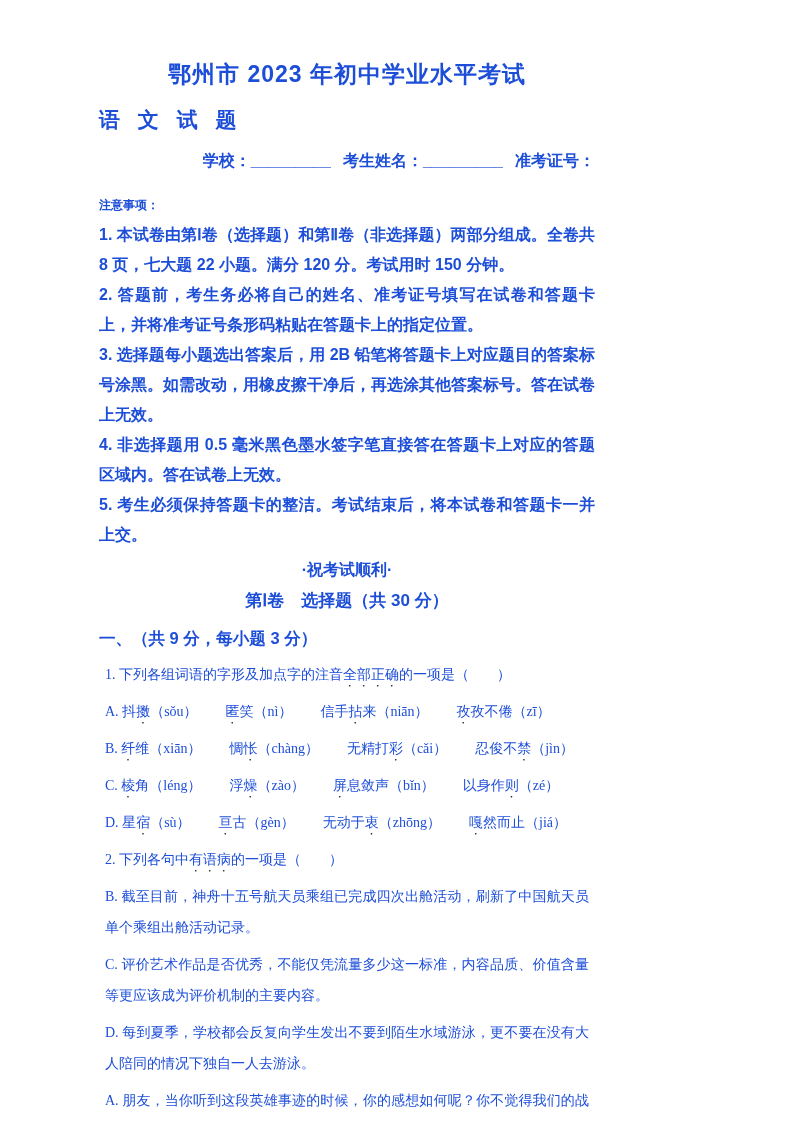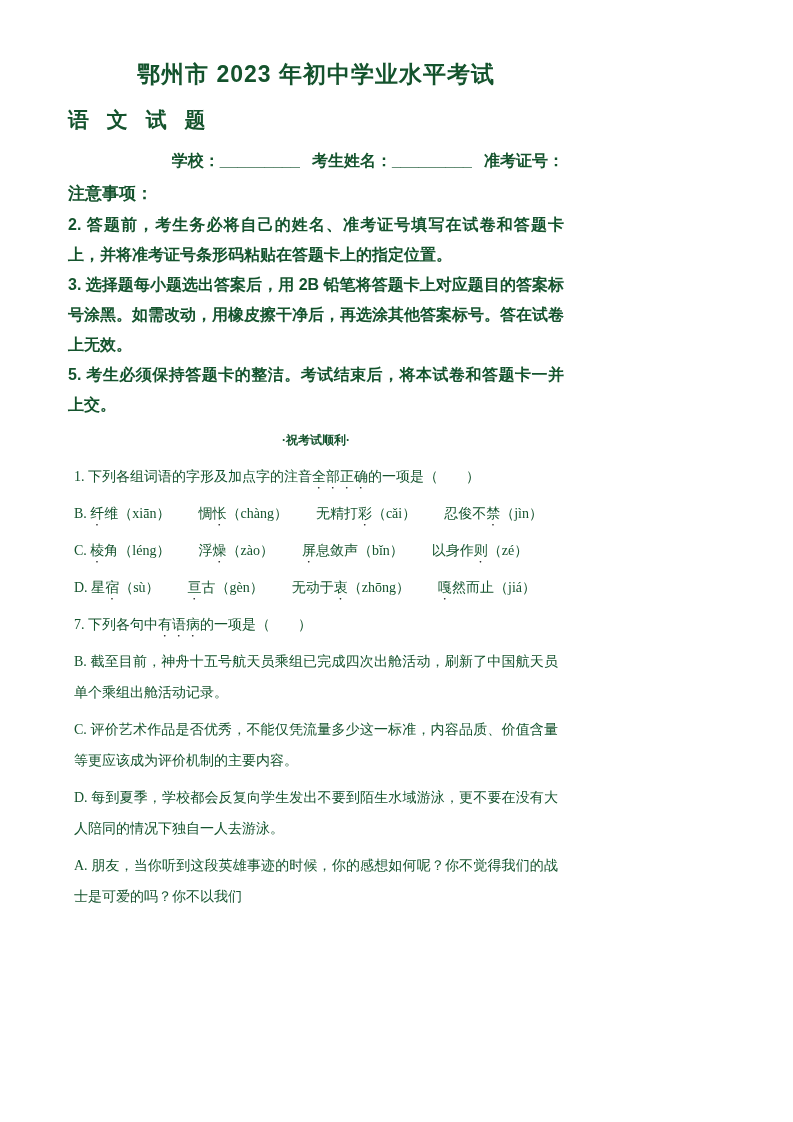--- a/index.html
+++ b/index.html
@@ -5,22 +5,23 @@
   html, body {
     margin: 0;
     padding: 0;
     background: #ffffff;
   }
   .page {
     position: relative;
     width: 630px;
     height: 1122px;
     background: #ffffff;
-    color: #14532d;
+    color: #1d4ed8;
     overflow: hidden;
+    padding-left: 31px;
   }
   .content {
     padding: 58px 66px 0 68px; 
   }
   
   .title {
     margin: 0;
     text-align: center;
     font-family: "Liberation Sans", sans-serif;
     font-weight: 700;
@@ -42,40 +43,40 @@
     text-align: right;
     font-family: "Liberation Sans", sans-serif;
     font-weight: 700;
     font-size: 16px;
     line-height: 26px;
   }
   .fields .blank { letter-spacing: 0; }
   .fields .gap { display: inline-block; width: 12px; }
   
   .notice-heading {
-    margin: 6px 0 0 0;
-    font-family: Liberation Mono, monospace;
+    margin: 16px 0 0 0;
+    font-family: Liberation Sans, sans-serif;
     font-weight: 700;
-    font-size: 17px;
+    font-size: 12px;
     line-height: 30px;
   }
   .notice {
     margin: 0;
     font-family: "Liberation Sans", sans-serif;
     font-weight: 700;
     font-size: 16px;
     line-height: 30px;
     text-align: justify;
   }
   .wish {
     margin: 5px 0 0 0;
     text-align: center;
     font-family: "Liberation Sans", sans-serif;
     font-weight: 700;
-    font-size: 12px;
+    font-size: 16px;
     line-height: 30px;
   }
   .section-title {
     margin: 0;
     text-align: center;
     font-family: "Liberation Sans", sans-serif;
     font-weight: 700;
     font-size: 17px;
     line-height: 32px;
   }
@@ -110,32 +111,37 @@
 
 <div class="page">
   <div class="content">
 
     <h1 class="title">鄂州市 2023 年初中学业水平考试</h1>
     <h2 class="subtitle">语 文 试 题</h2>
 
     <p class="fields"><span>学校：</span><span class="blank">_________</span><span class="gap"></span><span>考生姓名：</span><span class="blank">_________</span><span class="gap"></span><span>准考证号：</span></p>
 
     <p class="notice-heading">注意事项：</p>
+    <p class="notice">1. 本试卷由第Ⅰ卷（选择题）和第Ⅱ卷（非选择题）两部分组成。全卷共 8 页，七大题 22 小题。满分 120 分。考试用时 150 分钟。</p>
     <p class="notice">2. 答题前，考生务必将自己的姓名、准考证号填写在试卷和答题卡上，并将准考证号条形码粘贴在答题卡上的指定位置。</p>
     <p class="notice">3. 选择题每小题选出答案后，用 2B 铅笔将答题卡上对应题目的答案标号涂黑。如需改动，用橡皮擦干净后，再选涂其他答案标号。答在试卷上无效。</p>
+    <p class="notice">4. 非选择题用 0.5 毫米黑色墨水签字笔直接答在答题卡上对应的答题区域内。答在试卷上无效。</p>
     <p class="notice">5. 考生必须保持答题卡的整洁。考试结束后，将本试卷和答题卡一并上交。</p>
 
     <p class="wish">·祝考试顺利·</p>
+    <p class="section-title">第Ⅰ卷　选择题（共 30 分）</p>
+    <p class="part-heading">一、（共 9 分，每小题 3 分）</p>
 
     <p class="q"><span>1. 下列各组词语的字形及加点字的注音</span><span class="em">全部正确</span><span>的一项是（　　）</span></p>
+    <p class="q"><span>A. 抖</span><span class="em">擞</span><span>（sǒu）　　</span><span class="em">匿</span><span>笑（nì）　　信手</span><span class="em">拈</span><span>来（niān）　　</span><span class="em">孜</span><span>孜不倦（zī）</span></p>
     <p class="q"><span>B. </span><span class="em">纤</span><span>维（xiān）　　惆</span><span class="em">怅</span><span>（chàng）　　无精打</span><span class="em">彩</span><span>（cǎi）　　忍俊不</span><span class="em">禁</span><span>（jìn）</span></p>
     <p class="q"><span>C. </span><span class="em">棱</span><span>角（léng）　　浮</span><span class="em">燥</span><span>（zào）　　</span><span class="em">屏</span><span>息敛声（bǐn）　　以身作</span><span class="em">则</span><span>（zé）</span></p>
     <p class="q"><span>D. 星</span><span class="em">宿</span><span>（sù）　　</span><span class="em">亘</span><span>古（gèn）　　无动于</span><span class="em">衷</span><span>（zhōng）　　</span><span class="em">嘎</span><span>然而止（jiá）</span></p>
 
-    <p class="q q-gap"><span>7. 下列各句中</span><span class="em">有语病</span><span>的一项是（　　）</span></p>
+    <p class="q q-gap"><span>2. 下列各句中</span><span class="em">有语病</span><span>的一项是（　　）</span></p>
     <p class="q"><span>B. 截至目前，神舟十五号航天员乘组已完成四次出舱活动，刷新了中国航天员单个乘组出舱活动记录。</span></p>
     <p class="q"><span>C. 评价艺术作品是否优秀，不能仅凭流量多少这一标准，内容品质、价值含量等更应该成为评价机制的主要内容。</span></p>
     <p class="q"><span>D. 每到夏季，学校都会反复向学生发出不要到陌生水域游泳，更不要在没有大人陪同的情况下独自一人去游泳。</span></p>
 
     <p class="q"><span>A. 朋友，当你听到这段英雄事迹的时候，你的感想如何呢？你不觉得我们的战士是可爱的吗？你不以我们</span></p>
 
   </div>
 </div>
 
 </body></html>

